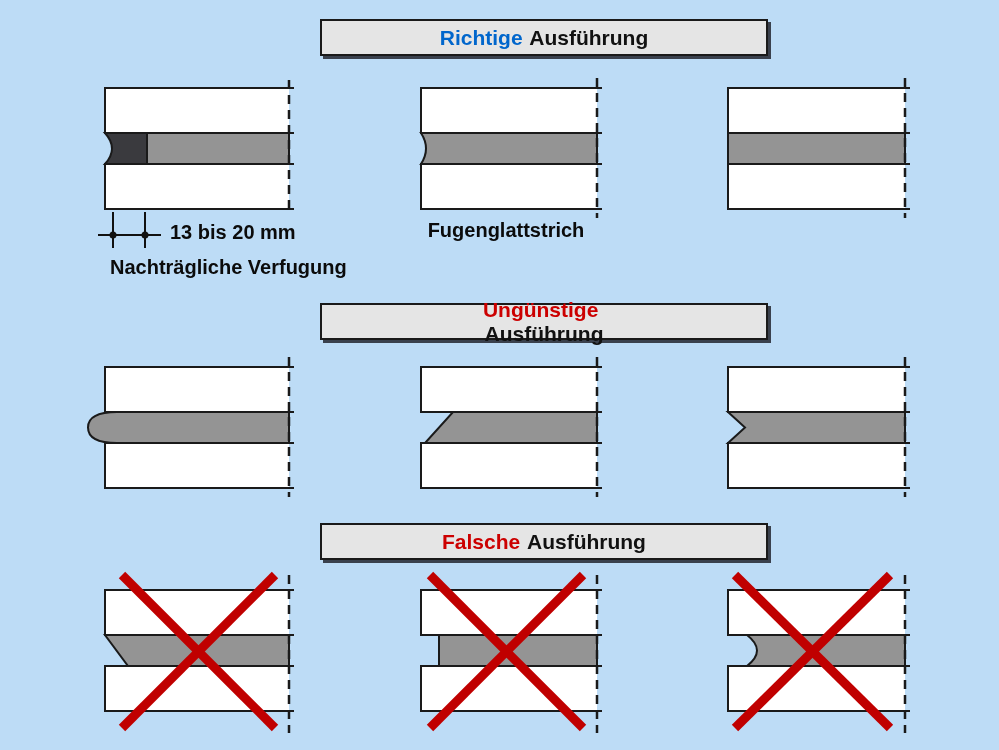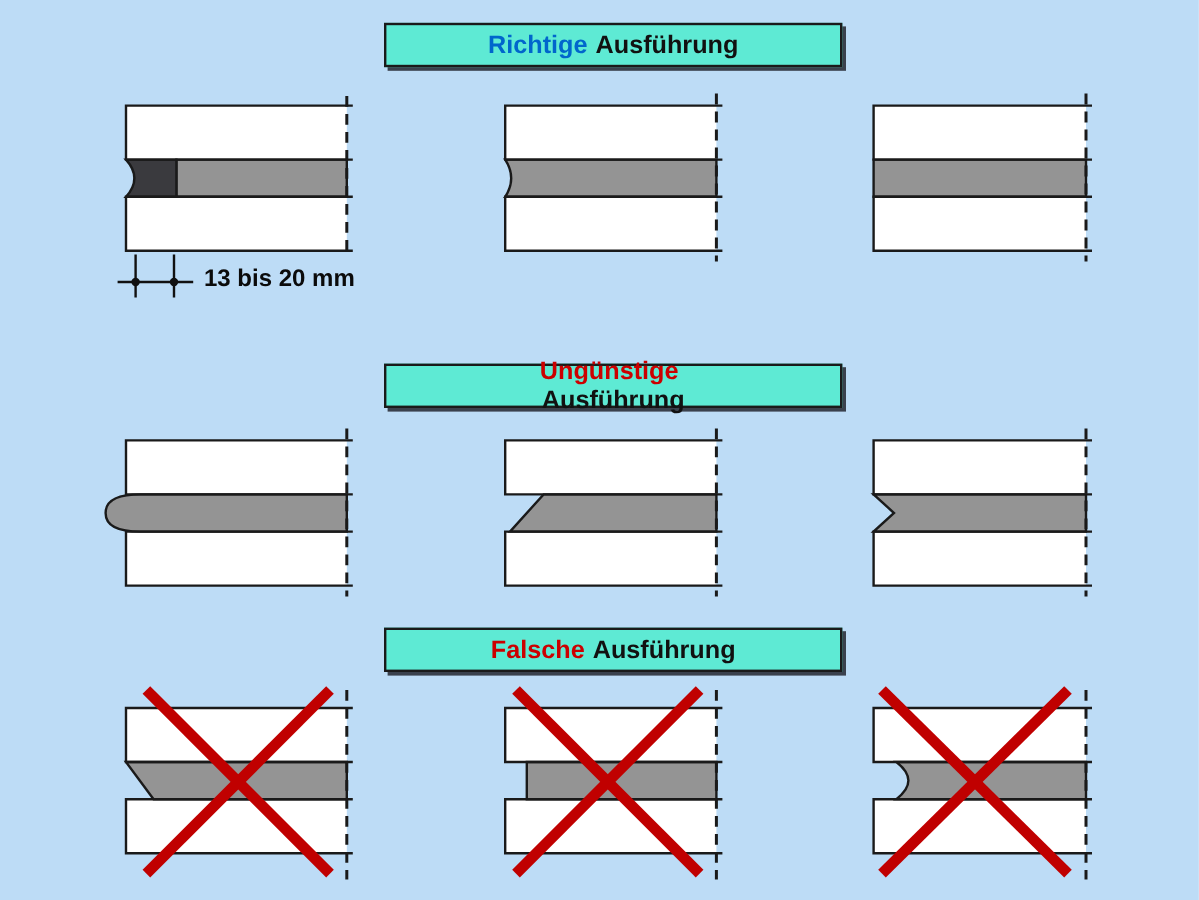--- a/index.html
+++ b/index.html
@@ -8,21 +8,21 @@
     --outline:#1A1A1A; --shadow:#3A414D;
   }
   *{box-sizing:border-box;}
   html,body{margin:0;padding:0;}
   body{font-family:"Liberation Sans",sans-serif;}
   .canvas{
     position:relative;width:999px;height:750px;background:var(--background);
     overflow:hidden;
   }
   .title-box{
-    position:absolute;left:320px;width:382px;height:37px;background:#5eead4;
+    position:absolute;left:320px;width:448px;height:37px;background:#e5e5e5;
     border:2px solid var(--outline);box-shadow:3px 3px 0 var(--shadow);
     display:flex;align-items:center;justify-content:center;
     font-size:21px;font-weight:bold;color:#111;
   }
   .title-box .hl{margin-right:0.32em;}
   .hl-blue{color:var(--accent-blue);}
   .hl-red{color:var(--accent-red);}
   .diagram{position:absolute;}
   .caption{
     position:absolute;font-size:20px;font-weight:bold;color:#0b0b0b;
@@ -67,29 +67,31 @@
     <path class="dash" d="M204,12 V147"></path>
     <g>
       <path class="dim" d="M28,144 V180"></path>
       <path class="dim" d="M60,144 V180"></path>
       <path class="dim" d="M13,167 H76"></path>
       <circle class="dot" cx="28" cy="167" r="3.5"></circle>
       <circle class="dot" cx="60" cy="167" r="3.5"></circle>
     </g>
   </svg>
   <div class="caption" style="left:170px;top:221px;">13 bis 20 mm</div>
+  <div class="caption" style="left:110px;top:256px;">Nachträgliche Verfugung</div>
 
   <svg class="diagram" style="left:401px;top:68px;" width="205" height="170" viewBox="0 0 205 170">
     <rect class="brick-fill" x="20" y="20" width="176" height="45"></rect>
     <rect class="brick-fill" x="20" y="96" width="176" height="45"></rect>
     <path class="joint" d="M196,65 V96 H20 Q30,80.5 20,65 Z"></path>
     <path class="brick-border" d="M201,20 H20 V65 H201"></path>
     <path class="brick-border" d="M201,96 H20 V141 H201"></path>
     <path class="dash" d="M196,10 V150"></path>
   </svg>
+  <div class="caption centered" style="left:406px;top:219px;width:200px;">Fugenglattstrich</div>
 
   <svg class="diagram" style="left:708px;top:68px;" width="205" height="170" viewBox="0 0 205 170">
     <rect class="brick-fill" x="20" y="20" width="177" height="45"></rect>
     <rect class="brick-fill" x="20" y="96" width="177" height="45"></rect>
     <path class="joint" d="M20,65 H197 V96 H20 Z"></path>
     <path class="brick-border" d="M202,20 H20 V65 H202"></path>
     <path class="brick-border" d="M202,96 H20 V141 H202"></path>
     <path class="dash" d="M197,10 V150"></path>
   </svg>
 

